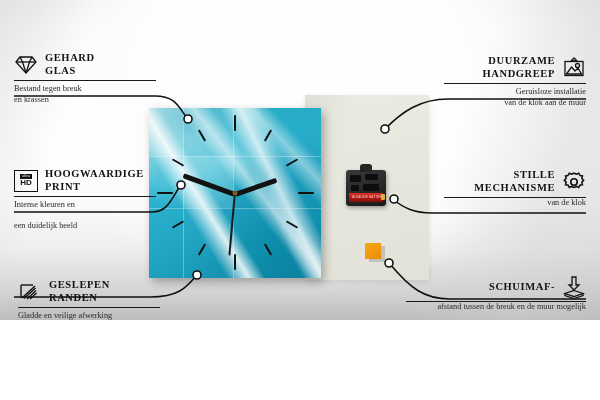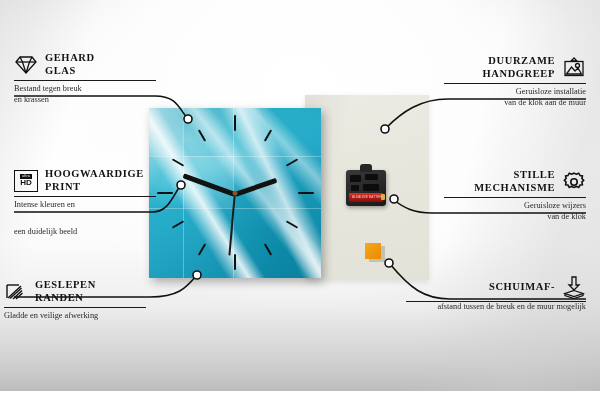--- a/index.html
+++ b/index.html
@@ -1,19 +1,19 @@
 <!DOCTYPE html>
 <html><head>
 <meta charset="utf-8">
 <style>
   html,body{margin:0;padding:0;}
   body{width:600px;height:400px;overflow:hidden;
        font-family:"Liberation Serif",serif;
        background:#ffffff;}
-  #stage{position:relative;width:600px;height:391px;overflow:hidden;
+  #stage{position:relative;width:600px;height:320px;overflow:hidden;
          background:
            radial-gradient(ellipse 380px 300px at 50% 22%, #ffffff 0%, #fdfdfd 45%, rgba(255,255,255,0) 75%),
            linear-gradient(180deg,#f0f0f0 0%, #f7f7f7 8%, #fcfcfc 22%, #ffffff 42%, #fbfbfb 62%, #eeeeee 78%, #d2d2d2 92%, #bdbdbd 100%);
   }
   
   #stage:before{content:"";position:absolute;inset:0;pointer-events:none;
     background:
       linear-gradient(106deg, rgba(215,215,215,.55) 0%, rgba(215,215,215,0) 14%),
       linear-gradient(106deg, rgba(0,0,0,0) 72%, rgba(205,205,205,.45) 88%, rgba(190,190,190,.35) 100%);
   }
@@ -187,24 +187,24 @@
           <span class="h">HD</span>
         </span>
       </span>
       <span>
         <div class="ttl">HOOGWAARDIGE</div>
         <div class="ttl">PRINT</div>
       </span>
     </div>
     <div class="rule"></div>
     <div class="sub">Intense kleuren en</div>
-    <div class="sub" style="margin-top:16px">een duidelijk beeld</div>
-  </div>
-
-  <div class="callout l" style="left:4px;top:279px;width:142px;">
+    <div class="sub" style="margin-top:10px">een duidelijk beeld</div>
+  </div>
+
+  <div class="callout l" style="left:18px;top:279px;width:142px;">
     <div class="hdr">
       <span class="ico">
         <svg width="24" height="20" viewBox="0 0 24 20">
             <g fill="none" stroke="#111" stroke-width="1.4">
           <path d="M3,3 L15,3"></path>
               <path d="M3,3 L3,16"></path>
           <path d="M4,16 L17,4"></path>
               <path d="M6,16.5 L17.5,6"></path>
               <path d="M9,17 L18,8.5"></path>
               <path d="M12,17 L18.5,11"></path>
@@ -251,21 +251,20 @@
       <span class="ico">
         <svg width="24" height="22" viewBox="0 0 24 22">
             <g fill="none" stroke="#111" stroke-width="1.6">
           <path d="M12,2.2 l2.6,1.0 2.1,-1.0 1.4,2.4 2.3,0.3 -0.5,2.6 1.7,1.8 -1.7,1.8 0.5,2.6 -2.3,0.3 -1.4,2.4 -2.1,-1.0 -2.6,1.0 -2.6,-1.0 -2.1,1.0 -1.4,-2.4 -2.3,-0.3 0.5,-2.6 -1.7,-1.8 1.7,-1.8 -0.5,-2.6 2.3,-0.3 1.4,-2.4 2.1,1.0 Z"></path>
           <circle cx="12" cy="11" r="3.2"></circle>
             </g>
           </svg>
       </span>
     </div>
     <div class="rule"></div>
-    <div class="sub">Geruisloze wijzers</div>
     <div class="sub" style="margin-top:0">van de klok</div>
   </div>
 
   <div class="callout r" style="left:406px;top:276px;width:180px;">
     <div class="hdr">
       <span>
         <div class="ttl">SCHUIMAF-</div>
       </span>
       <span class="ico">
         <svg width="24" height="24" viewBox="0 0 24 24">

